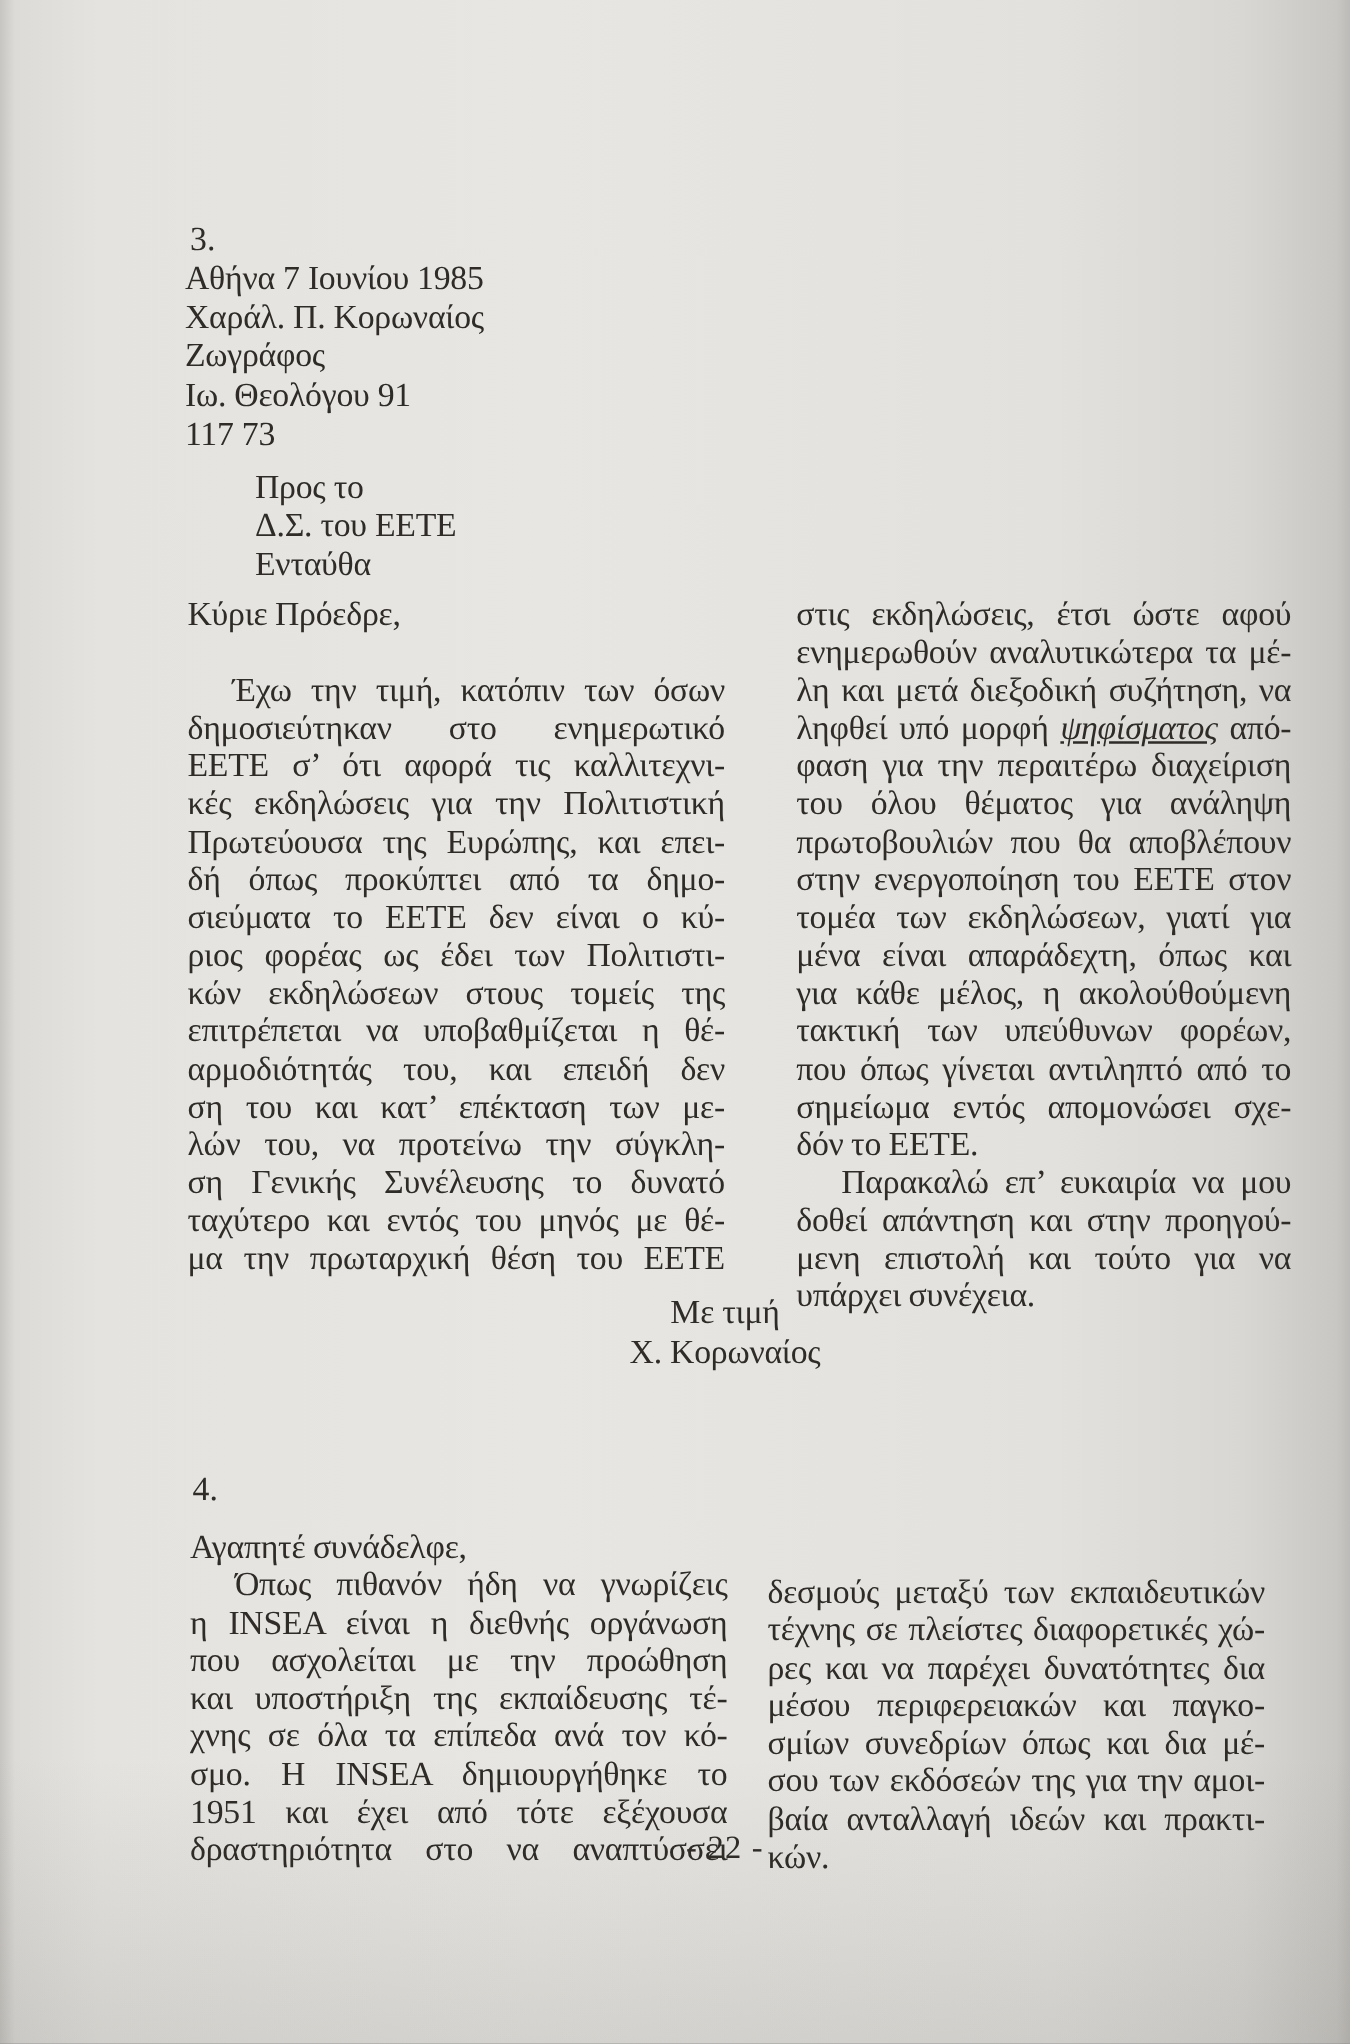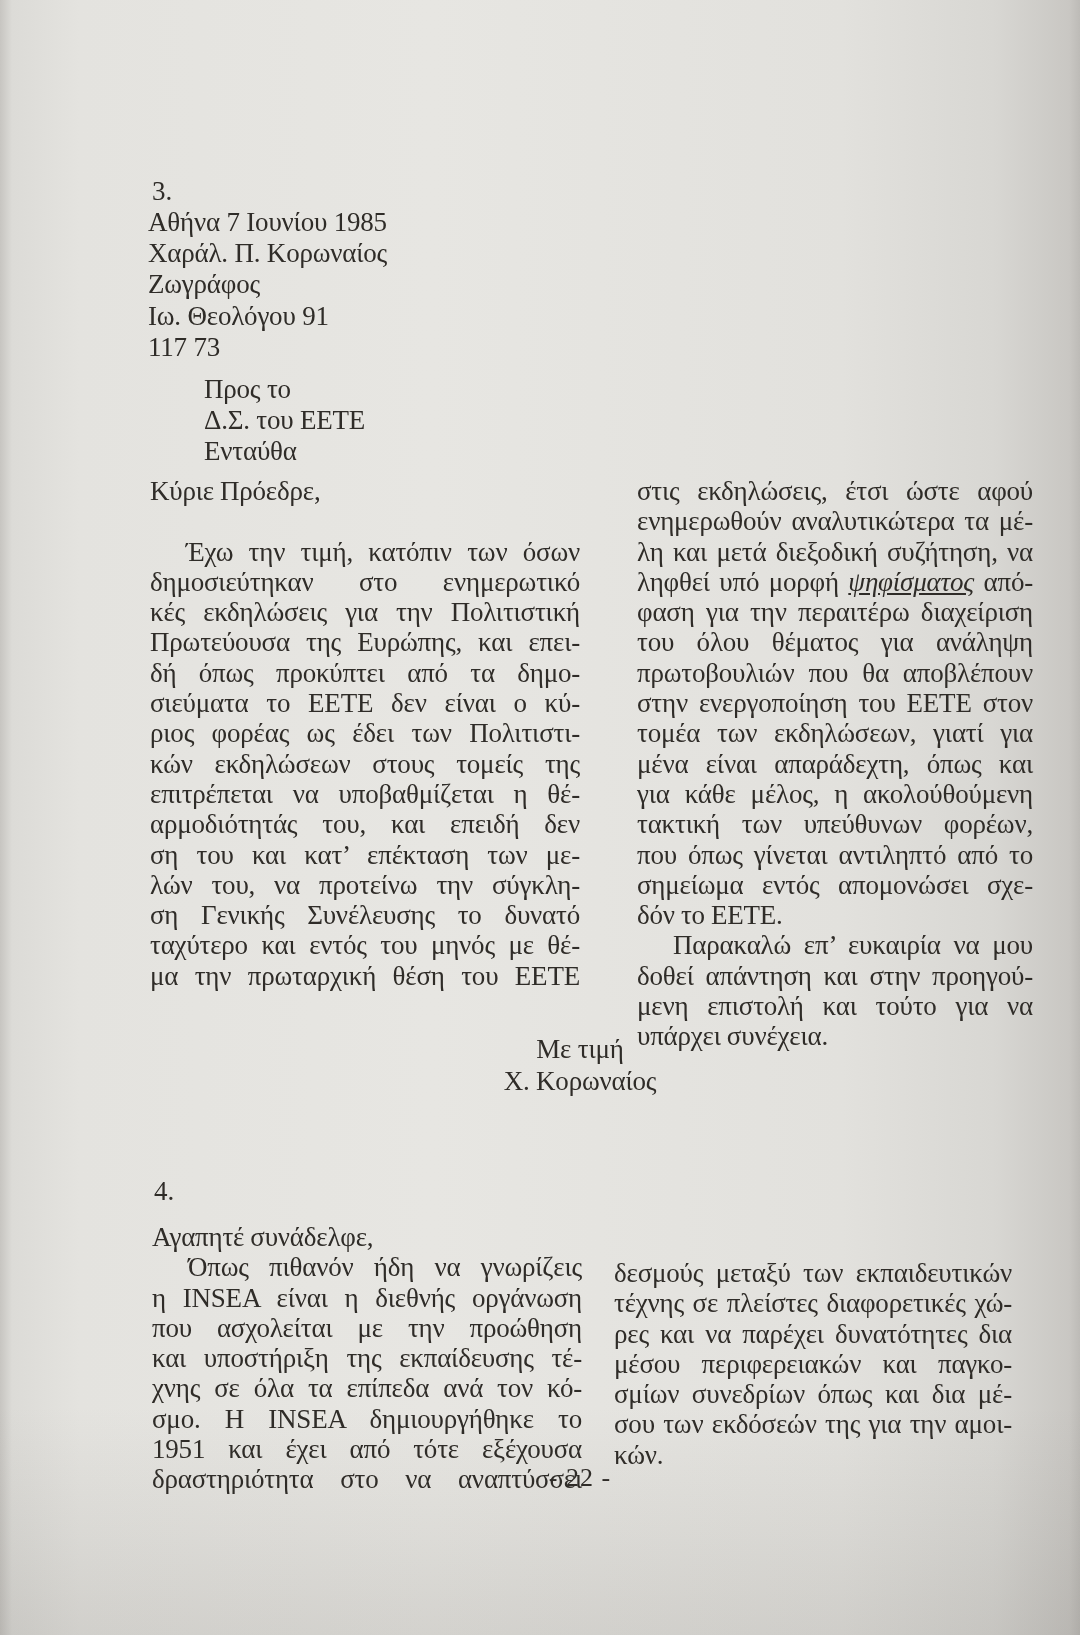--- a/index.html
+++ b/index.html
@@ -47,20 +47,21 @@
     <div class="blk hdr plain" style="left:204px; top:374px;">
         <div class="tl">Προς το</div>
         <div class="tl">Δ.Σ. του ΕΕΤΕ</div>
         <div class="tl">Ενταύθα</div>
       </div>
 
     <div class="blk col" style="left:150px; top:476px; width:430px;">
         <div class="tl end">Κύριε Πρόεδρε,</div>
         <div class="tl ind gap">Έχω την τιμή, κατόπιν των όσων</div>
         <div class="tl">δημοσιεύτηκαν στο ενημερωτικό</div>
+        <div class="tl">ΕΕΤΕ σ’ ότι αφορά τις καλλιτεχνι-</div>
         <div class="tl">κές εκδηλώσεις για την Πολιτιστική</div>
         <div class="tl">Πρωτεύουσα της Ευρώπης, και επει-</div>
         <div class="tl">δή όπως προκύπτει από τα δημο-</div>
         <div class="tl">σιεύματα το ΕΕΤΕ δεν είναι ο κύ-</div>
         <div class="tl">ριος φορέας ως έδει των Πολιτιστι-</div>
         <div class="tl">κών εκδηλώσεων στους τομείς της</div>
         <div class="tl">επιτρέπεται να υποβαθμίζεται η θέ-</div>
         <div class="tl">αρμοδιότητάς του, και επειδή δεν</div>
         <div class="tl">ση του και κατ’ επέκταση των με-</div>
         <div class="tl">λών του, να προτείνω την σύγκλη-</div>
@@ -112,19 +113,20 @@
         <div class="tl">δραστηριότητα στο να αναπτύσσει</div>
       </div>
 
     <div class="blk col" style="left:614px; top:1258px; width:398px;">
         <div class="tl">δεσμούς μεταξύ των εκπαιδευτικών</div>
         <div class="tl">τέχνης σε πλείστες διαφορετικές χώ-</div>
         <div class="tl">ρες και να παρέχει δυνατότητες δια</div>
         <div class="tl">μέσου περιφερειακών και παγκο-</div>
         <div class="tl">σμίων συνεδρίων όπως και δια μέ-</div>
         <div class="tl">σου των εκδόσεών της για την αμοι-</div>
+        <div class="tl">βαία ανταλλαγή ιδεών και πρακτι-</div>
         <div class="tl end">κών.</div>
       </div>
   </section>
 
   <div class="blk pagenum center" style="left:150px; top:1463px; width:860px;">- 22 -</div>
 
 </div>
 
 </body></html>

